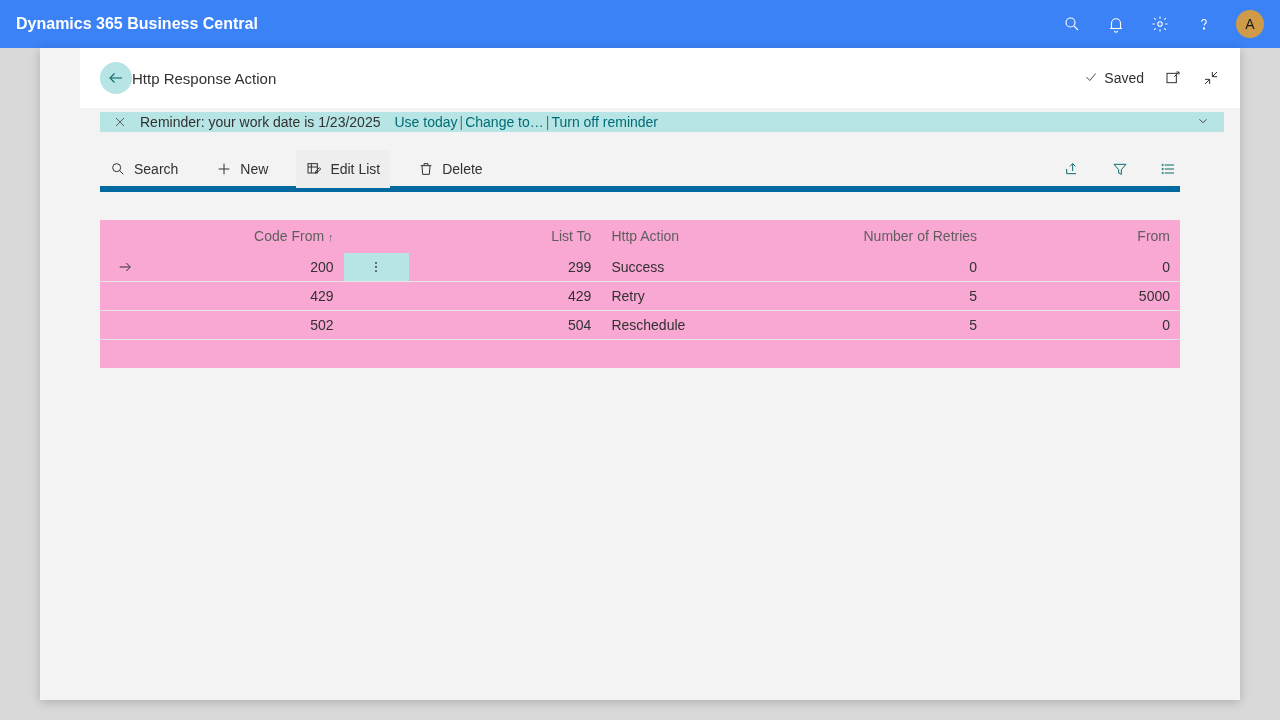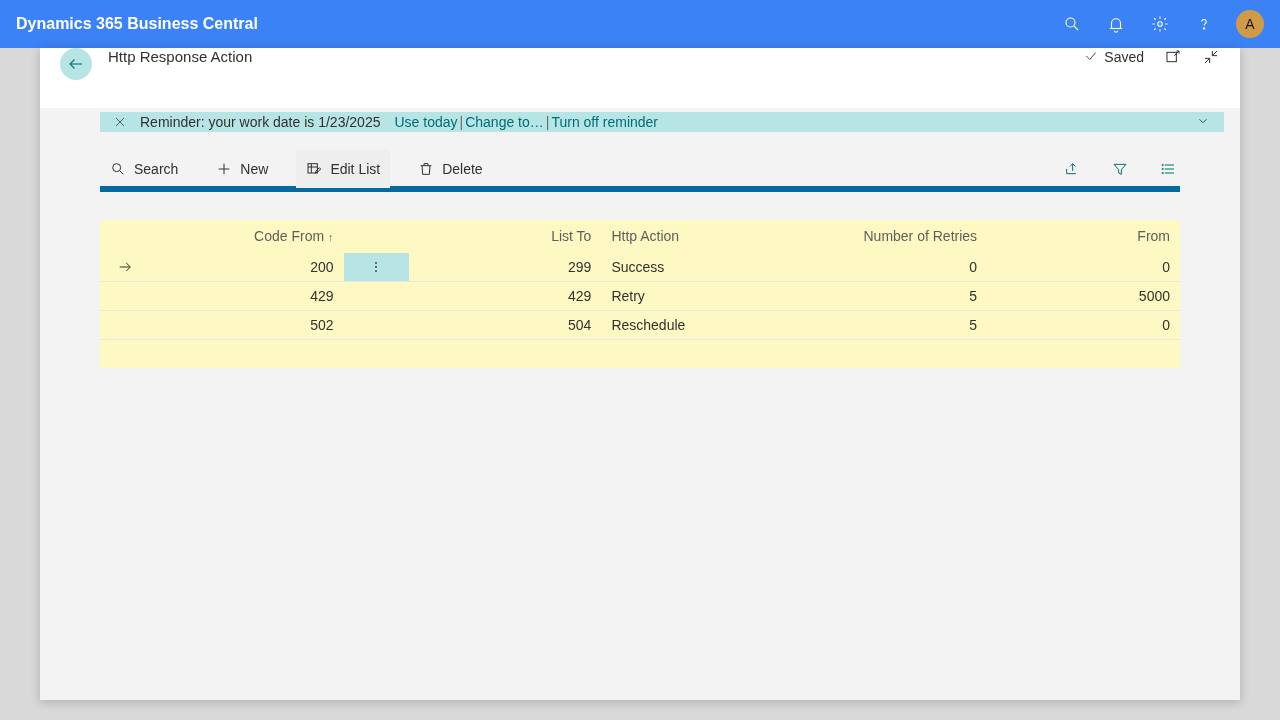--- a/index.html
+++ b/index.html
@@ -25,22 +25,23 @@
   
   .shell {
     position: absolute; top: 48px; left: 40px; right: 40px; bottom: 20px;
     background: #f3f3f3;
     box-shadow: 0 2px 10px rgba(0,0,0,0.2);
     display: flex; flex-direction: column;
     overflow: hidden;
   }
   .page-header {
     height: 60px; background: #fff;
-    display: flex; align-items: flex-start; gap: 16px;
+    display: flex; align-items: center; 
     padding: 0 20px;
+    margin-left: 40px;
   }
   .back-btn {
     width: 32px; height: 32px; border-radius: 50%;
     background: #b7e4e4; display: flex; align-items: center; justify-content: center;
     cursor: pointer;
   }
   .page-title { font-size: 15px; color: #323130; flex: 1; }
   .saved-group { display: flex; align-items: center; gap: 20px; color: #323130; font-size: 14px; }
   .saved-it { display: flex; align-items: center; gap: 6px; }
   .hdr-ico { width: 18px; height: 18px; display: flex; align-items: center; justify-content: center; cursor: pointer; color: #323130; }
@@ -67,21 +68,21 @@
   .tb-btn {
     display: flex; align-items: center; gap: 8px;
     padding: 6px 10px; font-size: 14px; color: #323130; cursor: pointer;
     height: 38px;
   }
   .tb-btn.sel { background: #eeeeee; }
   .tb-icon { width: 16px; height: 16px; display:flex; align-items:center; justify-content:center; color:#323130; }
   .toolbar .spacer { flex: 1; }
 
   
-  .grid-wrap { margin: 28px 60px 0 60px; background:#fef9c3; }
+  .grid-wrap { margin: 28px 60px 0 60px; background:#f9a8d4; }
   table.grid {
     width: 100%; border-collapse: collapse; font-size: 14px; color:#323130;
   }
   .grid th {
     font-weight: 400; color: #605e5c; text-align: left;
     padding: 8px 10px; border-bottom: 1px solid transparent;
     white-space: nowrap;
   }
   .grid th.num, .grid td.num { text-align: right; }
   .grid td {

